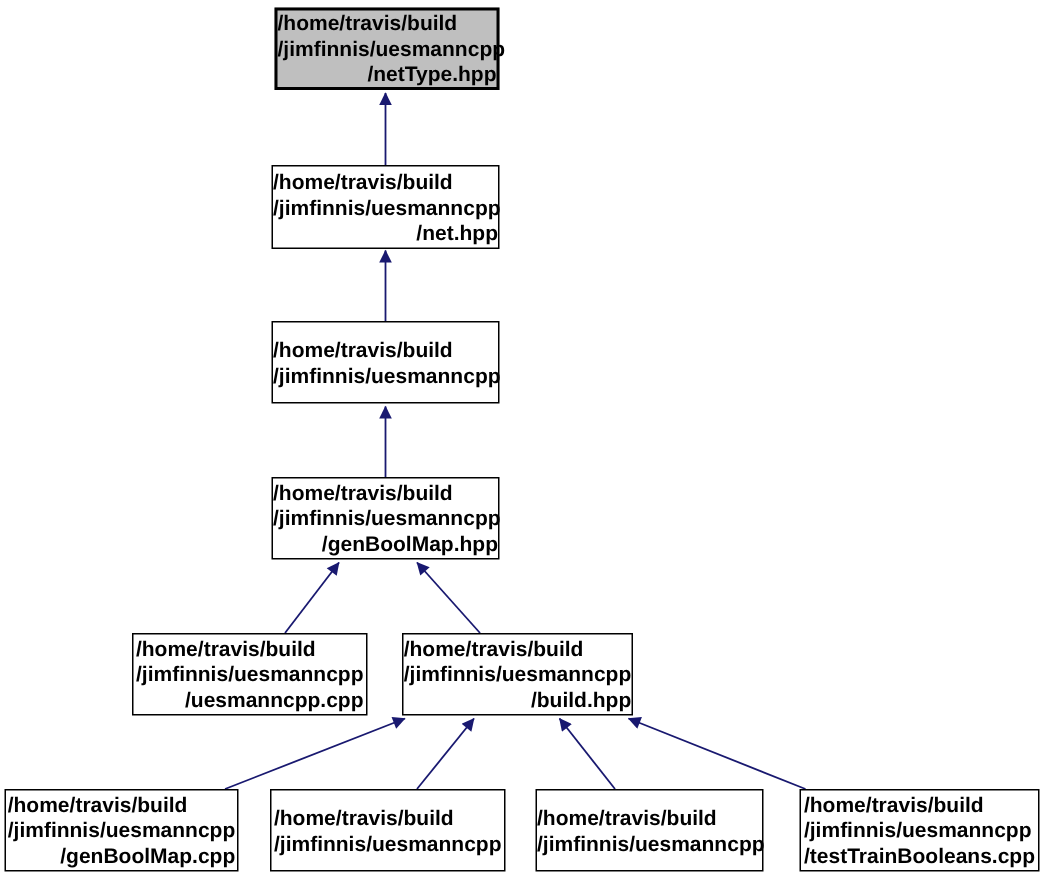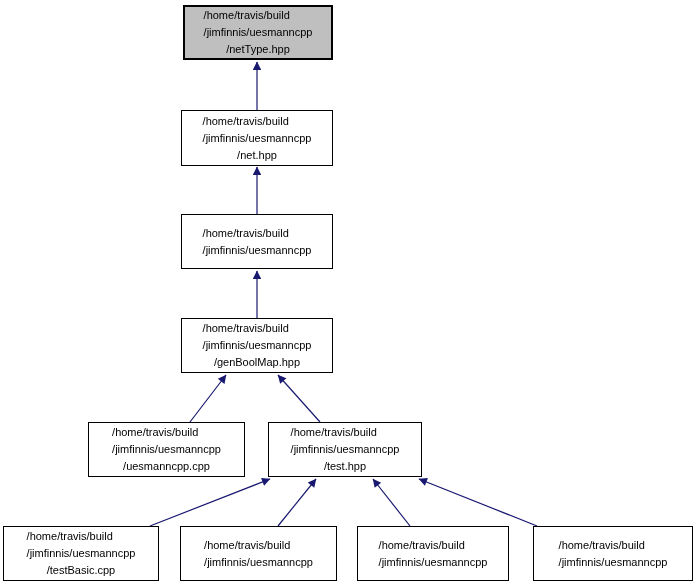--- a/index.html
+++ b/index.html
@@ -22,31 +22,32 @@
   }
   .node {
     position: absolute;
     box-sizing: border-box;
     background: #ffffff;
     border: 1px solid #000000;
     display: flex;
     flex-direction: column;
     justify-content: center;
     align-items: center;
-    font-size: 11px;
+    font-size: 14px;
     line-height: 17px;
     color: #000000;
     cursor: pointer;
+    font-weight: bold;
   }
   .node .lbl {
     width: max-content;
     max-width: 100%;
   }
   .node .ln { text-align: left; white-space: nowrap; }
-  .node .ln.last { text-align: center; }
+  .node .ln.last { text-align: right; }
   .node.hl {
     background: #bfbfbf;
     border-width: 2px;
     cursor: default;
   }
 </style>
 </head>
 <body>
 
 <div class="canvas">
@@ -104,29 +105,29 @@
       <div class="ln">/home/travis/build</div>
       <div class="ln">/jimfinnis/uesmanncpp</div>
       <div class="ln last">/uesmanncpp.cpp</div>
     </div>
   </div>
 
   <div class="node" style="left:268px; top:422px; width:154px; height:55px;">
     <div class="lbl">
       <div class="ln">/home/travis/build</div>
       <div class="ln">/jimfinnis/uesmanncpp</div>
-      <div class="ln last">/test.hpp</div>
+      <div class="ln last">/build.hpp</div>
     </div>
   </div>
 
   <div class="node" style="left:3px; top:526px; width:156px; height:55px;">
     <div class="lbl">
       <div class="ln">/home/travis/build</div>
       <div class="ln">/jimfinnis/uesmanncpp</div>
-      <div class="ln last">/testBasic.cpp</div>
+      <div class="ln last">/genBoolMap.cpp</div>
     </div>
   </div>
 
   <div class="node" style="left:180px; top:526px; width:157px; height:55px;">
     <div class="lbl">
       <div class="ln">/home/travis/build</div>
       <div class="ln">/jimfinnis/uesmanncpp</div>
     </div>
   </div>
 
@@ -134,16 +135,17 @@
     <div class="lbl">
       <div class="ln">/home/travis/build</div>
       <div class="ln">/jimfinnis/uesmanncpp</div>
     </div>
   </div>
 
   <div class="node" style="left:533px; top:526px; width:160px; height:55px;">
     <div class="lbl">
       <div class="ln">/home/travis/build</div>
       <div class="ln">/jimfinnis/uesmanncpp</div>
+      <div class="ln last">/testTrainBooleans.cpp</div>
     </div>
   </div>
 
 </div>
 
 </body></html>

